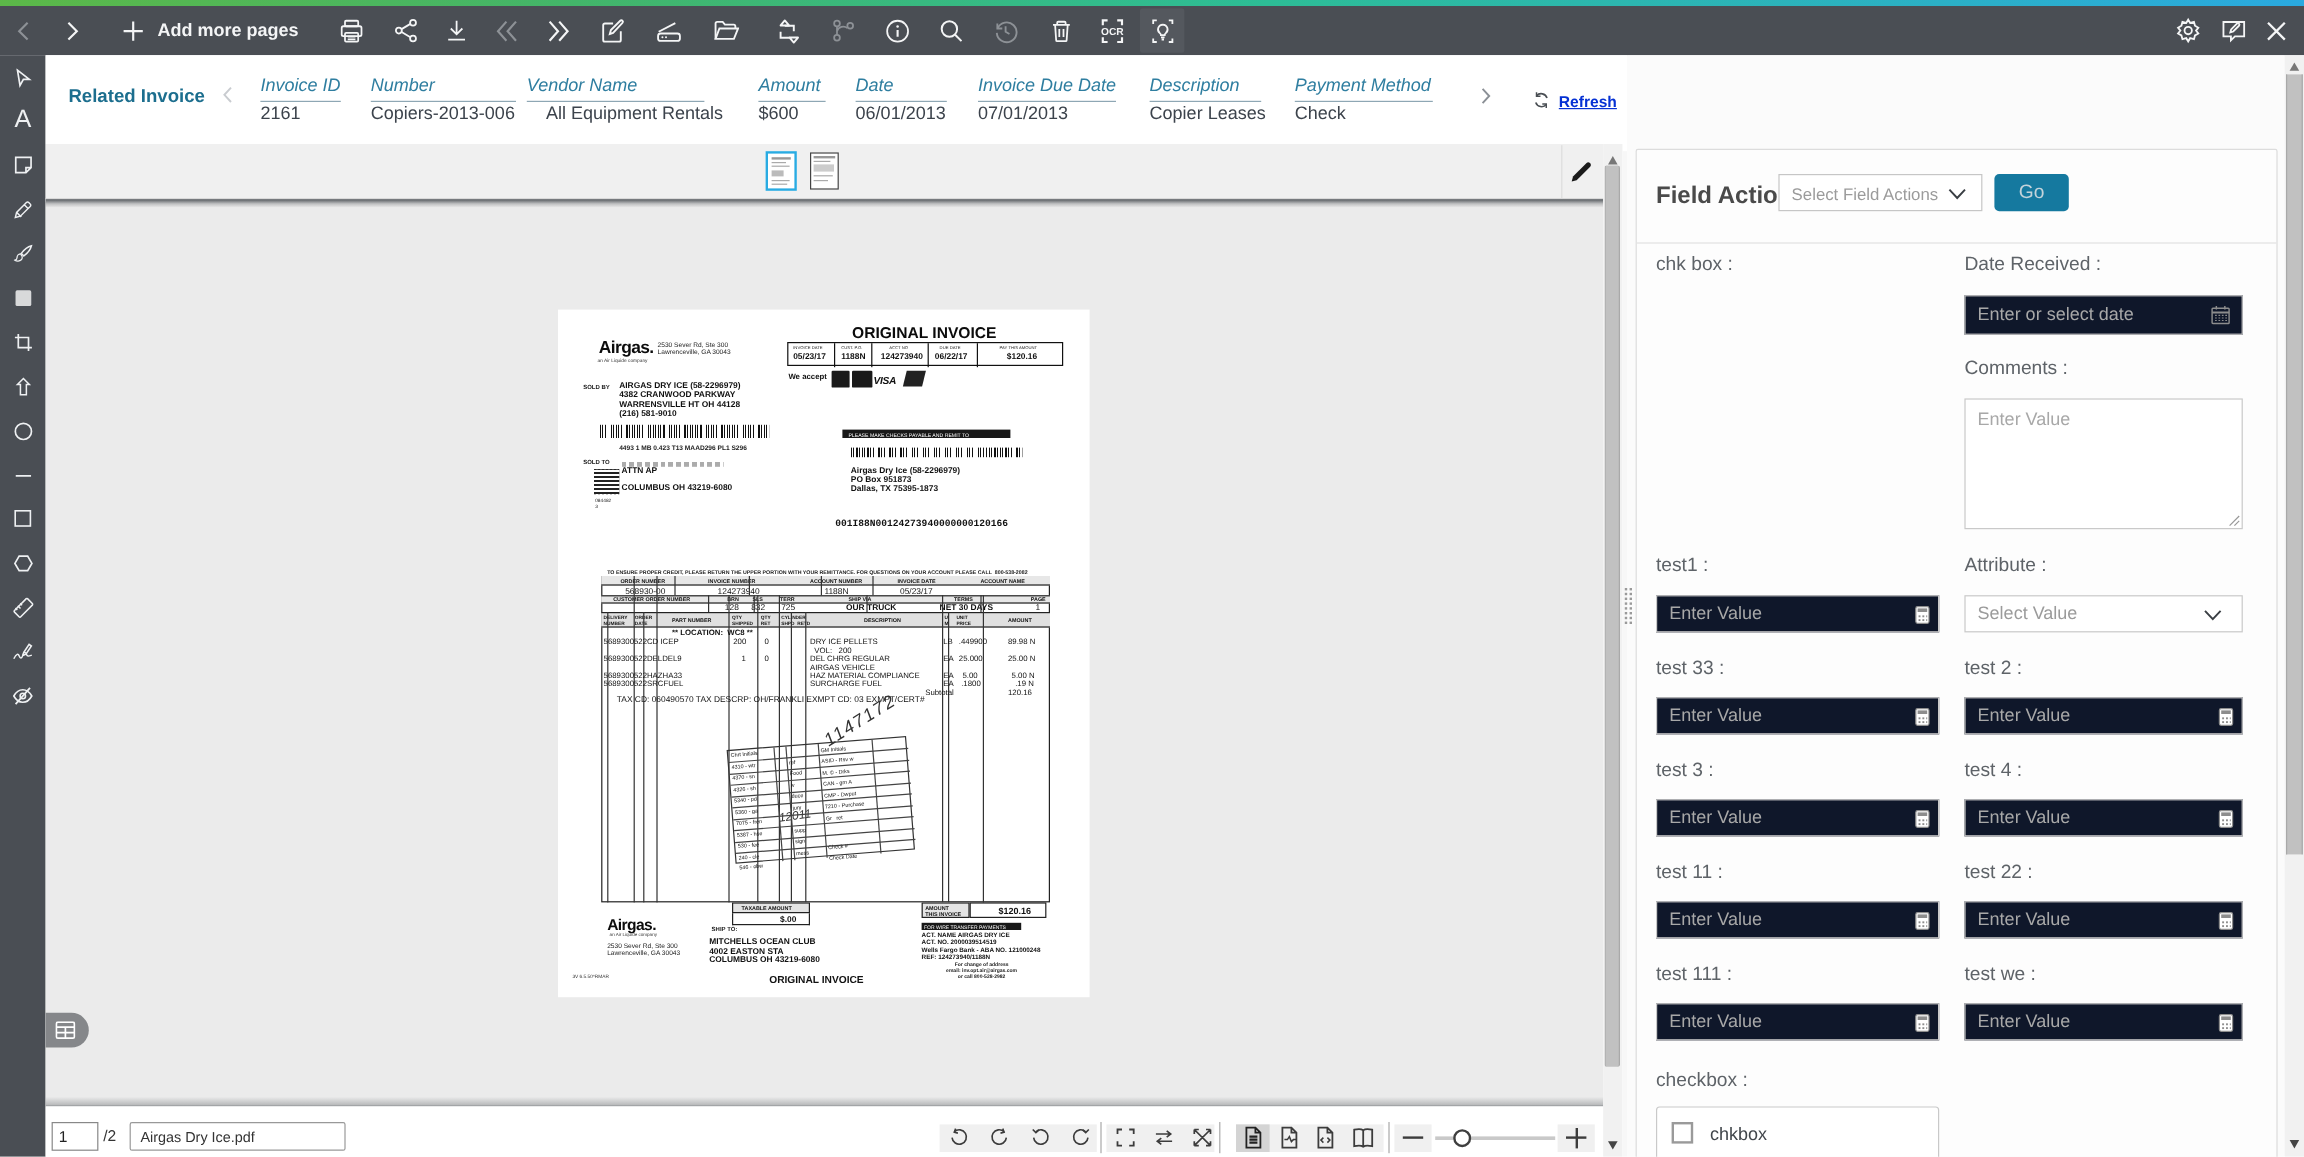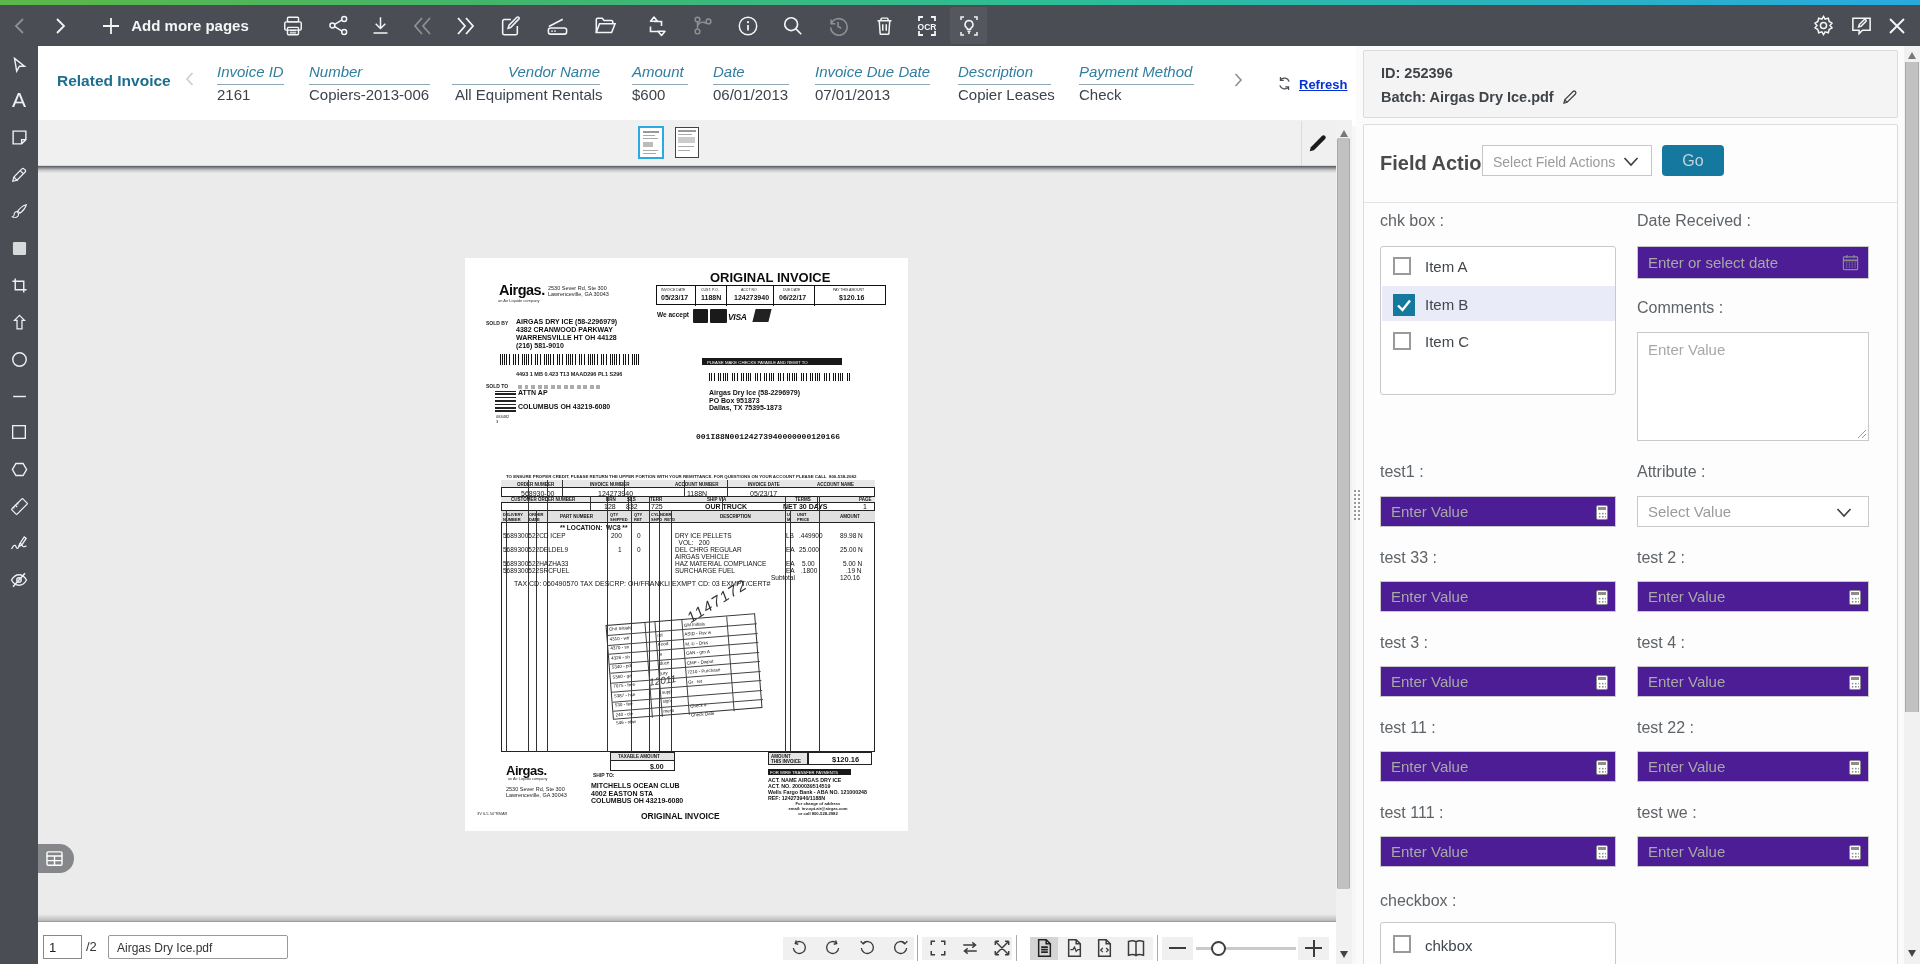--- a/index.html
+++ b/index.html
@@ -31,21 +31,21 @@
   
   #thumbstrip { left:38px; top:120px; width:1298px; height:48px; background:#f0f0f0; }
   #canvas { left:38px; top:166px; width:1298px; height:756px; background:#ebebeb; }
   #botbar { left:38px; top:922px; width:1298px; height:42px; background:#ffffff; }
   .strip { position:absolute; background:#f0f0f0; }
 
   
   #rpanel { left:1356px; top:46px; width:548px; height:918px; background:#fbfbfb; }
   .pbox { position:absolute; border:1px solid #dcdcdc; border-radius:2px; }
   .flabel { position:absolute; font-size:16px; color:#5e6368; white-space:nowrap; }
-  .finput { position:absolute; background:#4c1d95; border:1px solid #c9c9c9;
+  .finput { position:absolute; background:#0f172a; border:1px solid #c9c9c9;
     font-size:15px; color:#a8a8a8; display:flex; align-items:center; padding:0 10px; }
   .ph { color:#a8a8a8; font-size:15px; }
 
   .calico { position:absolute; top:8px; width:12px; height:15px;
     border:1.6px solid #8d8d8d; border-radius:2px; background:#fff; }
   .calico::before { content:""; position:absolute; left:1px; right:1px; top:1px;
     height:2.8px; background:#8d8d8d; }
   .calico::after { content:""; position:absolute; left:1.2px; right:1px; top:6px; bottom:1px;
     background-image:radial-gradient(circle,#8d8d8d 0.9px,transparent 1.1px);
     background-size:3.2px 3.2px; }
@@ -288,21 +288,21 @@
     <div class="abs" style="left:19px;top:26px;font-size:15.5px;font-weight:bold;color:#1c6e8e;">Related Invoice</div>
     <div class="abs" style="left:143px;top:24px;color:#c9ccd0;">
       <svg width="18" height="18" viewBox="0 0 18 18" fill="none" stroke="currentColor" stroke-width="1.6">
           <path d="M11.5 3 L6 9 L11.5 15"></path>
         </svg>
     </div>
     <div class="hlabel" style="left:179px;width:67px;">Invoice ID</div>
     <div class="hvalue" style="left:179px;">2161</div>
     <div class="hlabel" style="left:271px;width:121px;">Number</div>
     <div class="hvalue" style="left:271px;">Copiers-2013-006</div>
-    <div class="hlabel" style="left:414px;width:148px;text-align:right;">Vendor Name</div>
+    <div class="hlabel" style="left:401px;width:148px;">Vendor Name</div>
     <div class="hvalue" style="left:417px;">All Equipment Rentals</div>
     <div class="hlabel" style="left:594px;width:56px;">Amount</div>
     <div class="hvalue" style="left:594px;">$600</div>
     <div class="hlabel" style="left:675px;width:76px;">Date</div>
     <div class="hvalue" style="left:675px;">06/01/2013</div>
     <div class="hlabel" style="left:777px;width:115px;">Invoice Due Date</div>
     <div class="hvalue" style="left:777px;">07/01/2013</div>
     <div class="hlabel" style="left:920px;width:93px;">Description</div>
     <div class="hvalue" style="left:920px;">Copier Leases</div>
     <div class="hlabel" style="left:1041px;width:115px;">Payment Method</div>
@@ -643,56 +643,33 @@
   </div>
 
   <div class="sbtrack abs" style="left:1336px;top:120px;width:16px;height:844px;"></div>
   <div class="abs" style="left:1340px;top:130px;width:0;height:0;border-left:4.5px solid transparent;border-right:4.5px solid transparent;border-bottom:7px solid #777;"></div>
   <div class="sbthumb abs" style="left:1337px;top:138px;width:13px;height:751px;border-radius:2px;"></div>
   <div class="abs" style="left:1340px;top:951px;width:0;height:0;border-left:4.5px solid transparent;border-right:4.5px solid transparent;border-top:7px solid #444;"></div>
 
   <div class="abs" style="left:1352px;top:126px;width:4px;height:838px;background:#f7f7f7;"></div>
   <div class="abs" style="left:1354px;top:490px;width:2px;height:2px;background:#9a9a9a;z-index:5;box-shadow:4px 0px 0 #9a9a9a, 0px 4px 0 #9a9a9a, 4px 4px 0 #9a9a9a, 0px 8px 0 #9a9a9a, 4px 8px 0 #9a9a9a, 0px 12px 0 #9a9a9a, 4px 12px 0 #9a9a9a, 0px 16px 0 #9a9a9a, 4px 16px 0 #9a9a9a, 0px 20px 0 #9a9a9a, 4px 20px 0 #9a9a9a, 0px 24px 0 #9a9a9a, 4px 24px 0 #9a9a9a, 0px 28px 0 #9a9a9a, 4px 28px 0 #9a9a9a;"></div>
   <div id="rpanel" class="abs">
-    <div class="pbox" style="left:7px;top:4px;width:535px;height:68px;background:#f4f4f4;">
-      <div class="abs" style="left:17px;top:14px;font-size:14.5px;font-weight:bold;color:#3f4449;">ID: 252396</div>
-      <div class="abs" style="left:17px;top:38px;font-size:14.5px;font-weight:bold;color:#3f4449;">Batch: Airgas Dry Ice.pdf</div>
-      <div class="abs" style="left:196px;top:37px;color:#3f4449;">
-        <svg width="19" height="19" viewBox="0 0 24 24" fill="none" stroke="currentColor" stroke-width="1.6">
-            <path d="M5 19 l1-4 L16.5 4.5 a2 2 0 0 1 2.8 0 l.2.2 a2 2 0 0 1 0 2.8 L9 18 Z"></path>
-            <path d="M6 15 l3 3"></path>
-          </svg>
-      </div>
-    </div>
     <div class="pbox" style="left:7px;top:78px;width:535px;height:846px;background:#fdfdfd;">
       <div class="abs" style="left:16px;top:27px;font-size:20px;font-weight:bold;color:#4a4a4a;">Field Actions:</div>
       <div class="abs" style="left:118px;top:20px;width:170px;height:31px;background:#fff;border:1px solid #c6c6c6;">
         <div class="abs" style="left:10px;top:8px;font-size:14px;color:#9b9b9b;">Select Field Actions</div>
         <svg class="abs" style="left:140px;top:9px;" width="16" height="13" viewBox="0 0 16 13" fill="none" stroke="#3a3f44" stroke-width="1.6">
             <path d="M1.5 3 L8 10 L14.5 3"></path>
           </svg>
       </div>
       <div class="abs" style="left:298px;top:20px;width:62px;height:31px;background:#15799f;border-radius:4px;color:#c3d3da;font-size:16px;display:flex;align-items:center;justify-content:center;">Go</div>
       <div class="abs" style="left:0;top:77px;width:533px;height:1px;background:#e2e2e2;"></div>
 
       <div class="flabel" style="left:16px;top:87px;">chk box :</div>
       <div class="flabel" style="left:273px;top:87px;">Date Received :</div>
-      <div class="abs" style="left:16px;top:121px;width:236px;height:149px;background:#fff;border:1px solid #c9c9c9;border-radius:3px;">
-        <div class="abs" style="left:12px;top:10px;width:18px;height:18px;border:2px solid #9a9a9a;background:#fff;"></div>
-        <div class="abs" style="left:44px;top:11px;font-size:15px;color:#41464b;">Item A</div>
-        <div class="abs" style="left:1px;top:39px;width:233px;height:35px;background:#e9ecf8;"></div>
-        <div class="abs" style="left:12px;top:47px;width:22px;height:22px;background:#15799f;">
-          <svg width="22" height="22" viewBox="0 0 22 22" fill="none" stroke="#fff" stroke-width="2.4">
-              <path d="M5 11.5 L9.5 16 L17 6.5"></path>
-            </svg>
-        </div>
-        <div class="abs" style="left:44px;top:49px;font-size:15px;color:#41464b;">Item B</div>
-        <div class="abs" style="left:12px;top:85px;width:18px;height:18px;border:2px solid #9a9a9a;background:#fff;"></div>
-        <div class="abs" style="left:44px;top:86px;font-size:15px;color:#41464b;">Item C</div>
-      </div>
       <div class="finput" style="left:273px;top:121px;width:232px;height:33px;">Enter or select date
         <svg class="abs" style="left:204px;top:7px;" width="17" height="17" viewBox="0 0 24 24" fill="none" stroke="#8d8d8d" stroke-width="1.7">
             <rect x="2" y="4" width="20" height="18" rx="1"></rect>
             <path d="M2 9 H22" stroke-width="2.4"></path>
             <path d="M7 1.5 V5.5 M17 1.5 V5.5"></path>
             <path d="M5.5 12.5 h2 M9.5 12.5 h2 M13.5 12.5 h2 M17.5 12.5 h2 M5.5 15.5 h2 M9.5 15.5 h2 M13.5 15.5 h2 M17.5 15.5 h2 M5.5 18.5 h2 M9.5 18.5 h2 M13.5 18.5 h2 M17.5 18.5 h2" stroke-width="1.3"></path>
           </svg>
       </div>
       <div class="flabel" style="left:273px;top:174px;">Comments :</div>
       <div class="abs" style="left:273px;top:207px;width:232px;height:109px;background:#fff;border:1px solid #c9c9c9;">

